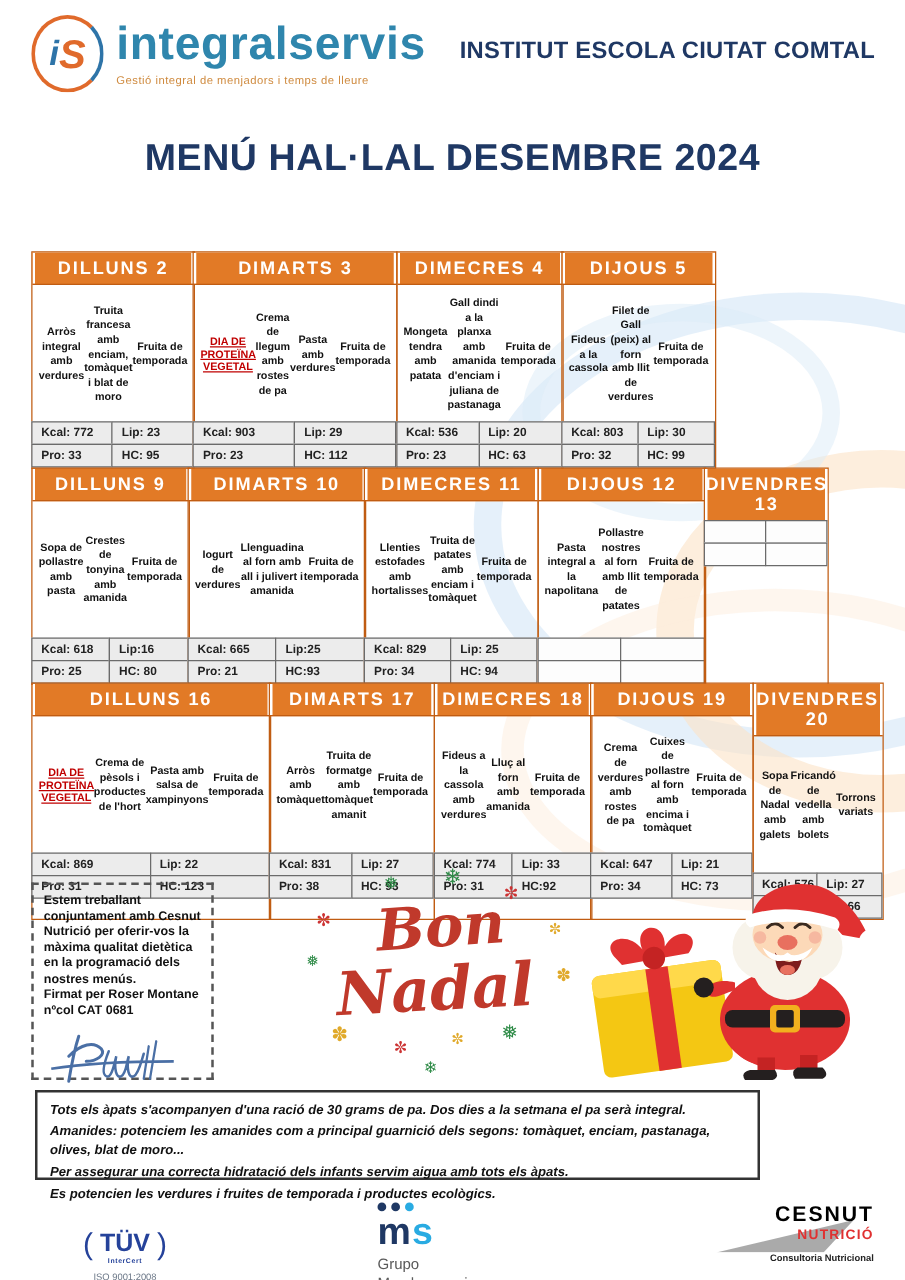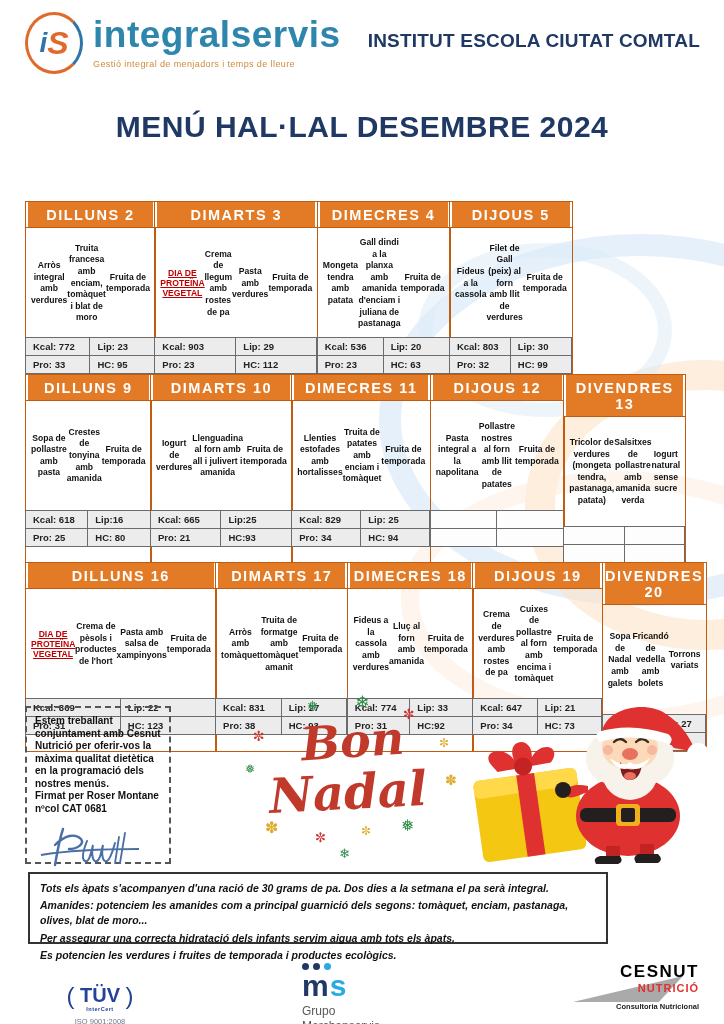--- a/index.html
+++ b/index.html
@@ -227,25 +227,20 @@
             </div>
             <div class="nut">
               <div class="nut-cell empty"></div>
               <div class="nut-cell empty"></div>
               <div class="nut-cell empty"></div>
               <div class="nut-cell empty"></div>
             </div>
           </div>
           <div class="day-col">
             <div class="day-header">DIVENDRES 13</div>
-            <div class="day-body">
-              <p class="menu-item">Tricolor de verdures (mongeta tendra, pastanaga, patata)</p>
-              <p class="menu-item">Salsitxes de pollastre amb amanida verda</p>
-              <p class="menu-item">Iogurt natural sense sucre</p>
-            </div>
             <div class="nut">
               <div class="nut-cell empty"></div>
               <div class="nut-cell empty"></div>
               <div class="nut-cell empty"></div>
               <div class="nut-cell empty"></div>
             </div>
           </div>
         </div>
         <div class="week">
           <div class="day-col">

